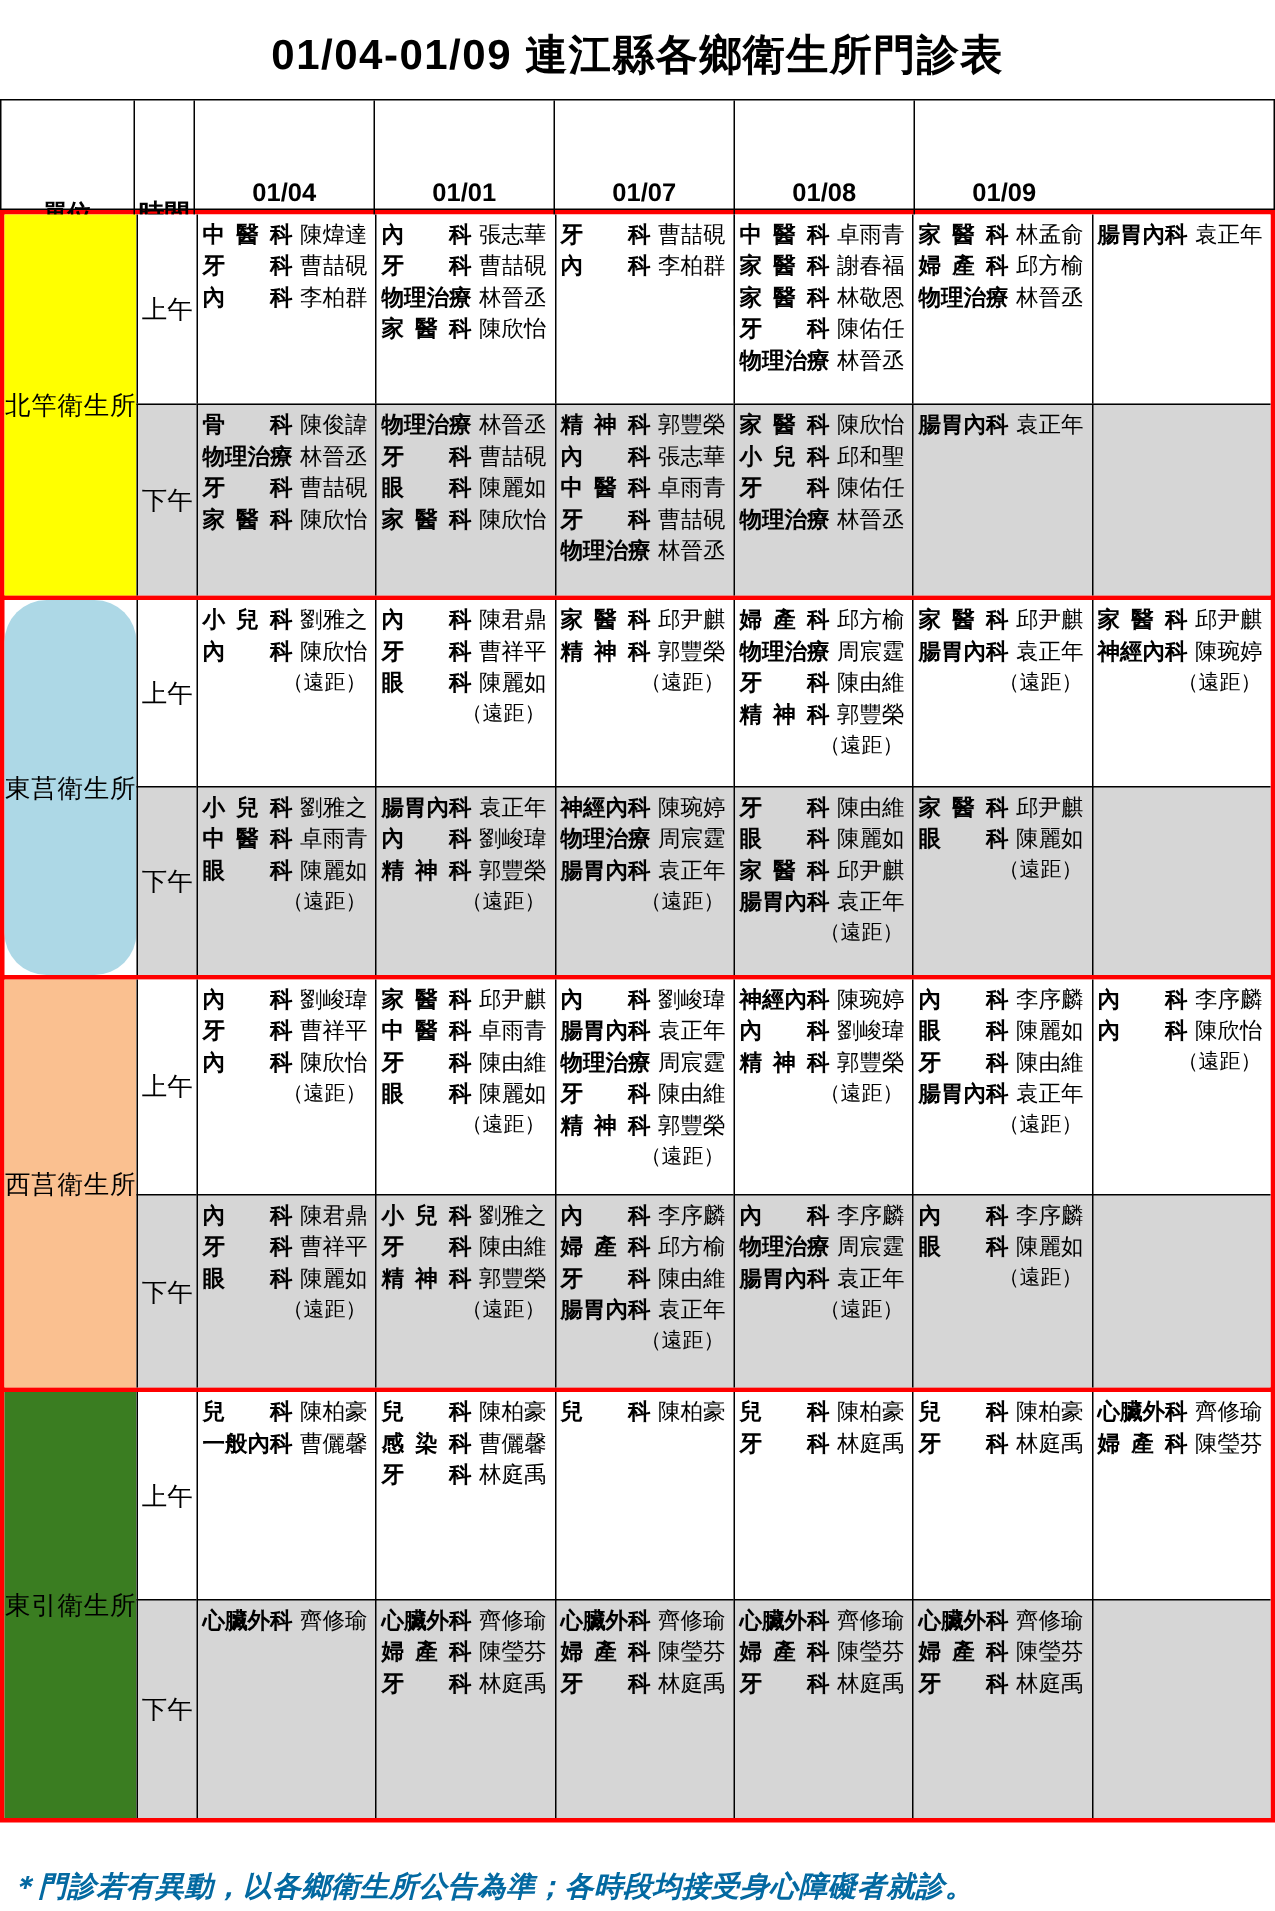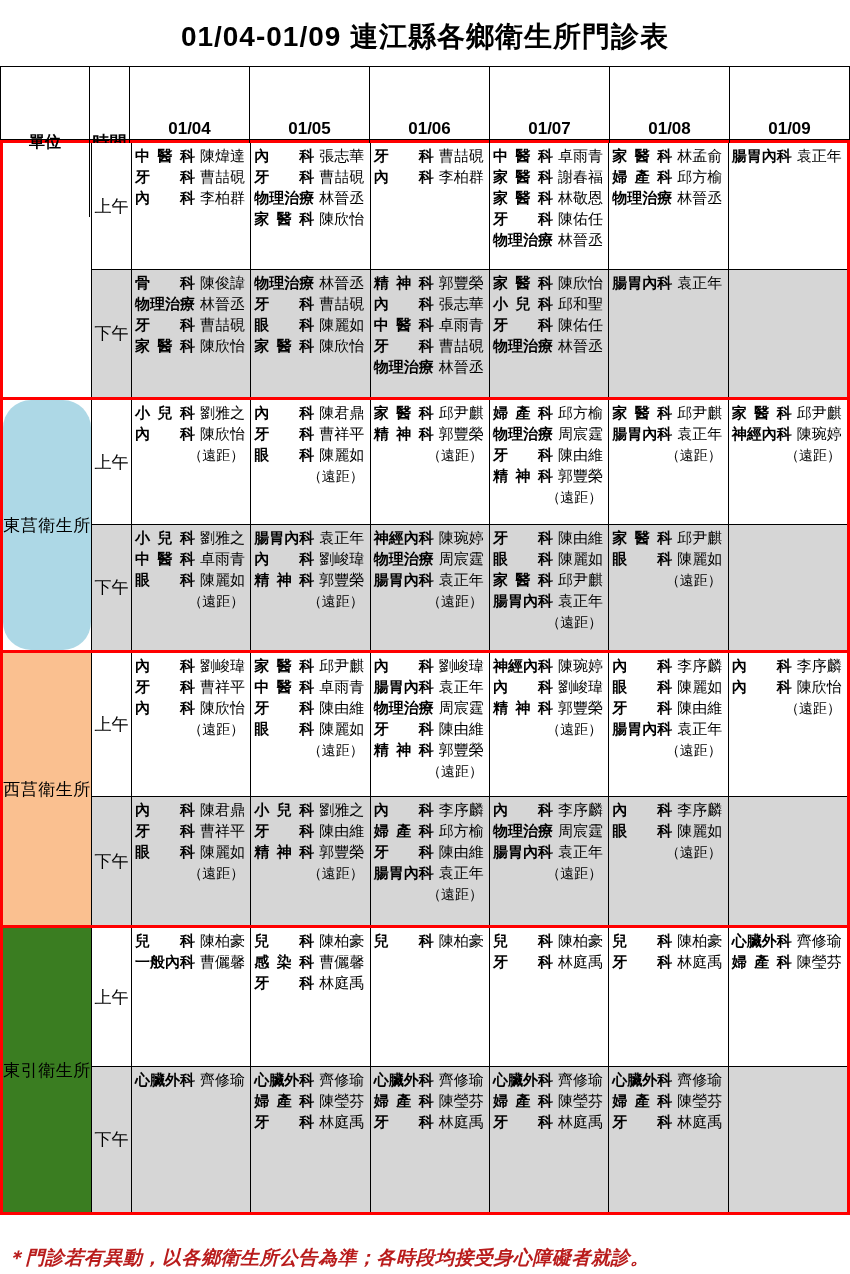--- a/index.html
+++ b/index.html
@@ -31,60 +31,57 @@
 
   
   .entry{display:flex;line-height:21px;font-size:15px;
     font-family:"DejaVu Serif","Liberation Serif",serif;}
   .dept{display:inline-flex;justify-content:space-between;width:60px;flex-shrink:0;
     font-weight:bold;}
   .dname{margin-left:5px;white-space:nowrap;}
   .remote{line-height:21px;font-size:14px;text-align:right;padding-right:4px;
     font-family:"DejaVu Serif","Liberation Serif",serif;}
 
-  .footnote{margin:30px 4px 0 6px;color:#b91c1c;font-weight:bold;font-style:italic;
+  .footnote{margin:30px 4px 0 6px;color:#0369a1;font-weight:bold;font-style:italic;
     font-size:19px;font-family:"DejaVu Serif","Liberation Serif",serif;letter-spacing:0.5px;}
 </style>
 </head>
 <body>
 
 <div class="page-title">01/04-01/09 連江縣各鄉衛生所門診表</div>
 
 <div class="grid header">
   <div class="hcell big">單位</div>
   <div class="hcell" style="font-size:17px;">時間</div>
 
 <div class="hcell">
       <div class="hday">01/04</div>
       <div class="hday">星期一</div>
     </div>
     <div class="hcell">
-      <div class="hday">01/05</div>
+      <div class="hday">01/01</div>
       <div class="hday">星期二</div>
-    </div>
-    <div class="hcell">
-      <div class="hday">01/06</div>
-      <div class="hday">星期三</div>
     </div>
     <div class="hcell">
       <div class="hday">01/07</div>
       <div class="hday">星期四</div>
     </div>
     <div class="hcell">
       <div class="hday">01/08</div>
       <div class="hday">星期五</div>
     </div>
     <div class="hcell">
       <div class="hday">01/09</div>
       <div class="hday">星期六</div>
     </div>
   </div>
 
 <div id="bands">
     <div class="grid band" style="grid-template-rows: 126px 128px;">
+      <div class="ucell" style="background: rgb(255, 255, 0);">北竿衛生所</div>
       <div class="tcell am" style="grid-row: 1;">上午</div>
       <div class="dcell am" style="grid-area: 1 / 3;">
         <div class="entry">
           <span class="dept">
             <span>中</span>
             <span>醫</span>
             <span>科</span>
           </span>
           <span class="dname">陳煒達</span>
         </div>

